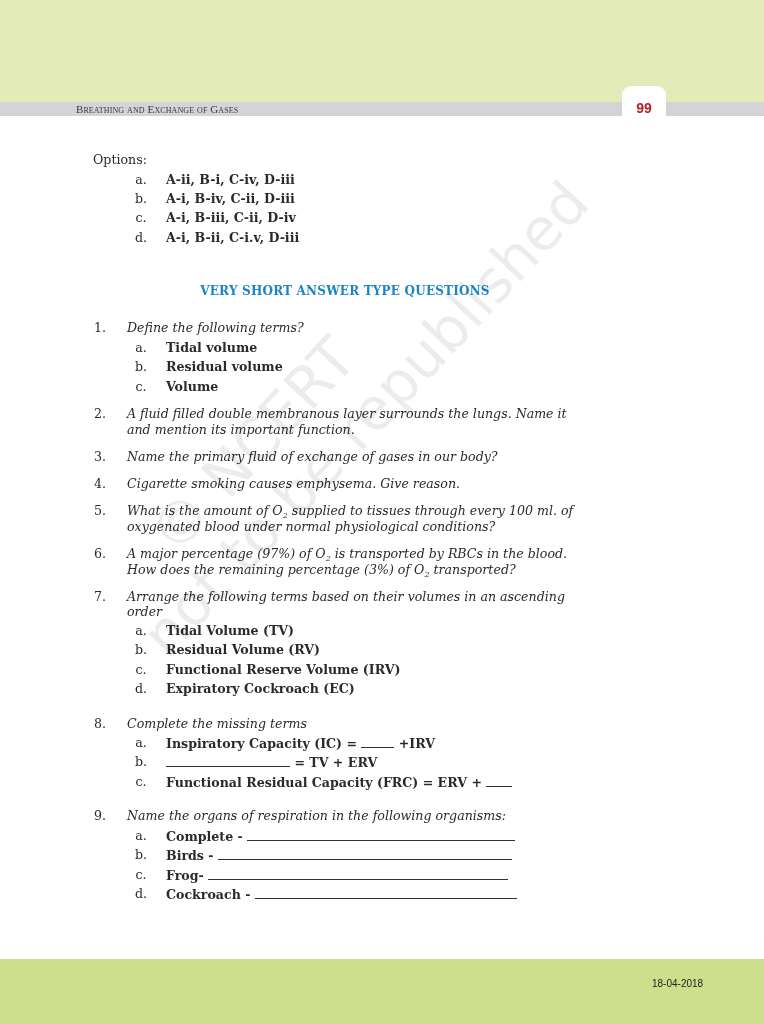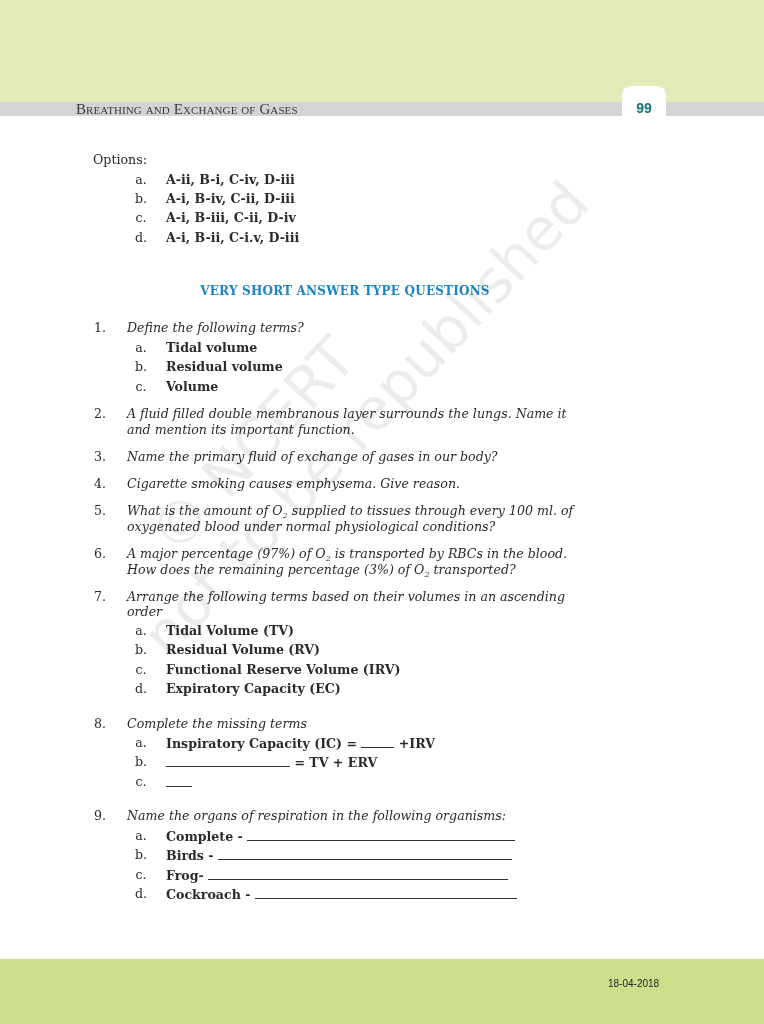--- a/index.html
+++ b/index.html
@@ -6,34 +6,34 @@
   body {
     width:764px; height:1024px; position:relative; overflow:hidden;
     background:#ffffff;
     font-family:"DejaVu Serif", "Liberation Serif", serif;
     color:#2a2a2a;
   }
   .top-band { position:absolute; left:0; top:0; width:764px; height:102px; background:#e3ebb8; }
   .header-bar { position:absolute; left:0; top:102px; width:764px; height:14px; background:#d3d4d6; }
   .running-head {
     position:absolute; left:76px; top:102px; height:30px; line-height:15px;
-    font-family:"Liberation Serif", serif; font-size:15px; color:#3a3a3a;
+    font-family:"Liberation Serif", serif; font-size:11px; color:#3a3a3a;
     font-variant:small-caps; letter-spacing:0.1px;
   }
   .page-tab {
     position:absolute; left:622px; top:86px; width:44px; height:30px;
     background:#ffffff; border-radius:9px 9px 0 0;
   }
   .page-number {
     position:absolute; left:622px; top:100px; width:44px; text-align:center;
-    font-family:"Liberation Sans", sans-serif; font-weight:bold; font-size:14px; color:#0f766e;
+    font-family:"Liberation Sans", sans-serif; font-weight:bold; font-size:14px; color:#b91c1c;
   }
   .bottom-band { position:absolute; left:0; top:959px; width:764px; height:65px; background:#cddf8a; }
   .date-stamp {
-    position:absolute; left:608px; top:978px;
+    position:absolute; left:652px; top:978px;
     font-family:"Liberation Sans", sans-serif; font-size:10px; color:#222;
   }
   .content { position:absolute; left:0; top:0; width:764px; font-size:12.6px; }
   .line { position:absolute; white-space:nowrap; }
   .heading {
     position:absolute; left:0; width:690px; text-align:center; top:284px;
     font-family:"DejaVu Serif", serif; font-weight:bold; font-size:12px; color:#1b84c4;
     letter-spacing:0.2px;
   }
   .qnum { position:absolute; left:94px; }
@@ -159,40 +159,40 @@
     <div class="line" style="top:642px; left:0;">
       <span class="sublabel">b.</span>
       <span class="subtext">Residual Volume (RV)</span>
     </div>
     <div class="line" style="top:662px; left:0;">
       <span class="sublabel">c.</span>
       <span class="subtext">Functional Reserve Volume (IRV)</span>
     </div>
     <div class="line" style="top:681px; left:0;">
       <span class="sublabel">d.</span>
-      <span class="subtext">Expiratory Capacity (EC)</span>
+      <span class="subtext">Expiratory Cockroach (EC)</span>
     </div>
   </div>
 
   <div>
     <div class="line" style="top:716px; left:0;">
       <span class="qnum">8.</span>
       <span class="qtext">Complete the missing terms</span>
     </div>
     <div class="line" style="top:735px; left:0;">
       <span class="sublabel">a.</span>
       <span class="subtext"><span>Inspiratory Capacity (IC) = </span><span class="blank" style="width:33px;"></span><span> +IRV</span></span>
     </div>
     <div class="line" style="top:754px; left:0;">
       <span class="sublabel">b.</span>
       <span class="subtext"><span class="blank" style="width:124px;"></span><span> = TV + ERV</span></span>
     </div>
     <div class="line" style="top:774px; left:0;">
       <span class="sublabel">c.</span>
-      <span class="subtext"><span class="blank" style="width:26px;"></span></span>
+      <span class="subtext"><span>Functional Residual Capacity (FRC) = ERV + </span><span class="blank" style="width:26px;"></span></span>
     </div>
   </div>
 
   <div>
     <div class="line" style="top:808px; left:0;">
       <span class="qnum">9.</span>
       <span class="qtext">Name the organs of respiration in the following organisms:</span>
     </div>
     <div class="line" style="top:828px; left:0;">
       <span class="sublabel">a.</span>

